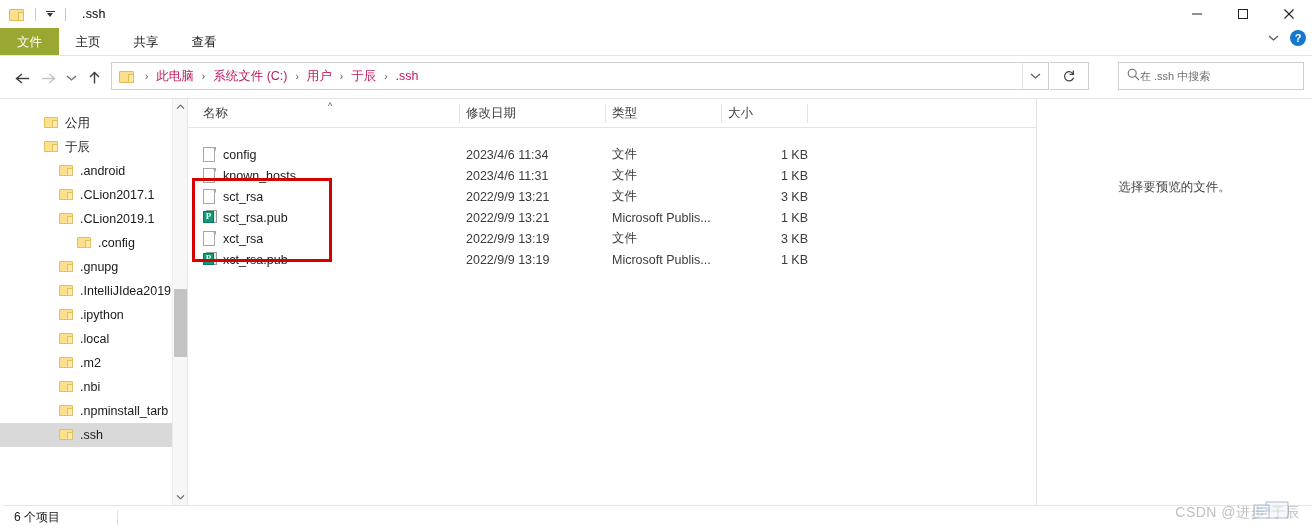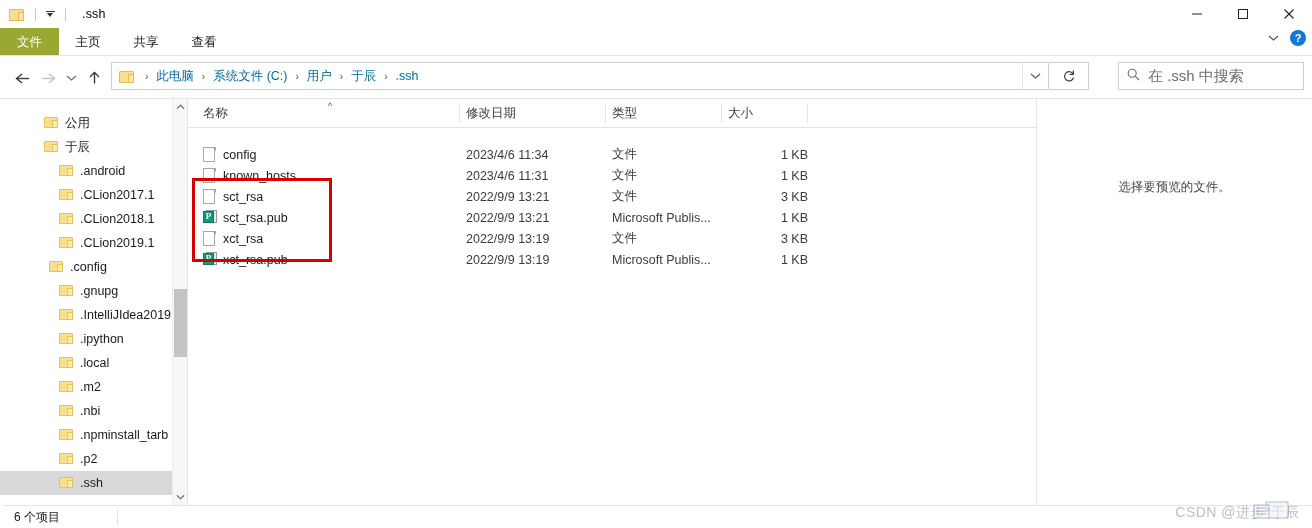--- a/index.html
+++ b/index.html
@@ -75,29 +75,29 @@
   .navbtn { width:26px; height:26px; display:flex; align-items:center; justify-content:center; }
   .navbtn.small { width:20px; }
   .addrbox {
     position:absolute; left:111px; top:0px; width:938px; height:28px;
     border:1px solid #cfcfcf; background:#fff; display:flex; align-items:center;
     padding-left:7px;
   }
   .addr-folder { width:16px;height:13px;position:relative;margin-right:3px;flex:0 0 auto;}
   .addr-folder .fbody{position:absolute;left:0;top:1px;width:15px;height:12px;background:#fcdf8c;border:1px solid #e3bb52;border-radius:1px 1px 0 0;}
   .addr-folder .ftab{position:absolute;left:9px;top:4px;width:6px;height:9px;background:#ffe9a8;border:1px solid #e3bb52;}
-  .crumb { font-size:12.5px; color:#0369a1; padding:0 1px; white-space:nowrap; }
+  .crumb { font-size:12.5px; color:#be185d; padding:0 1px; white-space:nowrap; }
   .crumb-sep { color:#555; font-size:10px; padding:0 7px; }
   .addr-tools { position:absolute; right:0; top:0; display:flex; height:26px; align-items:center; }
   .addr-chev { width:26px; height:26px; display:flex;align-items:center;justify-content:center; border-left:1px solid #e6e6e6;}
   .searchbox {
     position:absolute; left:1118px; top:0px; width:186px; height:28px;
     border:1px solid #cfcfcf; background:#fff; display:flex; align-items:center; padding-left:8px;
   }
-  .search-ph { font-size:15px; color:#6d6d6d; margin-left:8px; }
+  .search-ph { font-size:11px; color:#6d6d6d; }
 
   
   .body-sep { position:absolute; left:0; top:98px; width:1312px; height:1px; background:#e4e4e4; }
 
   .navpane {
     position:absolute; left:0; top:111px; width:172px; height:406px;
     background:#fff; overflow:hidden;
   }
   .treeitem {
     height:24px; display:flex; align-items:center; font-size:12.5px; color:#1a1a1a;
@@ -338,30 +338,23 @@
             <span class="fbody"></span>
             <span class="ftab"></span>
           </span>
           <span>.CLion2017.1</span>
         </div>
         <div class="treeitem" style="padding-left: 59px;">
           <span class="ti-folder">
             <span class="fbody"></span>
             <span class="ftab"></span>
           </span>
-          <span>.CLion2018.1</span>
-        </div>
-        <div class="treeitem" style="padding-left: 59px;">
-          <span class="ti-folder">
-            <span class="fbody"></span>
-            <span class="ftab"></span>
-          </span>
           <span>.CLion2019.1</span>
         </div>
-        <div class="treeitem" style="padding-left: 49px;">
+        <div class="treeitem" style="padding-left: 77px;">
           <span class="ti-folder">
             <span class="fbody"></span>
             <span class="ftab"></span>
           </span>
           <span>.config</span>
         </div>
         <div class="treeitem" style="padding-left: 59px;">
           <span class="ti-folder">
             <span class="fbody"></span>
             <span class="ftab"></span>
@@ -402,27 +395,20 @@
             <span class="ftab"></span>
           </span>
           <span>.nbi</span>
         </div>
         <div class="treeitem" style="padding-left: 59px;">
           <span class="ti-folder">
             <span class="fbody"></span>
             <span class="ftab"></span>
           </span>
           <span>.npminstall_tarb</span>
-        </div>
-        <div class="treeitem" style="padding-left: 59px;">
-          <span class="ti-folder">
-            <span class="fbody"></span>
-            <span class="ftab"></span>
-          </span>
-          <span>.p2</span>
         </div>
         <div class="treeitem sel" style="padding-left: 59px;">
           <span class="ti-folder">
             <span class="fbody"></span>
             <span class="ftab"></span>
           </span>
           <span>.ssh</span>
         </div>
       </div>
   </div>

